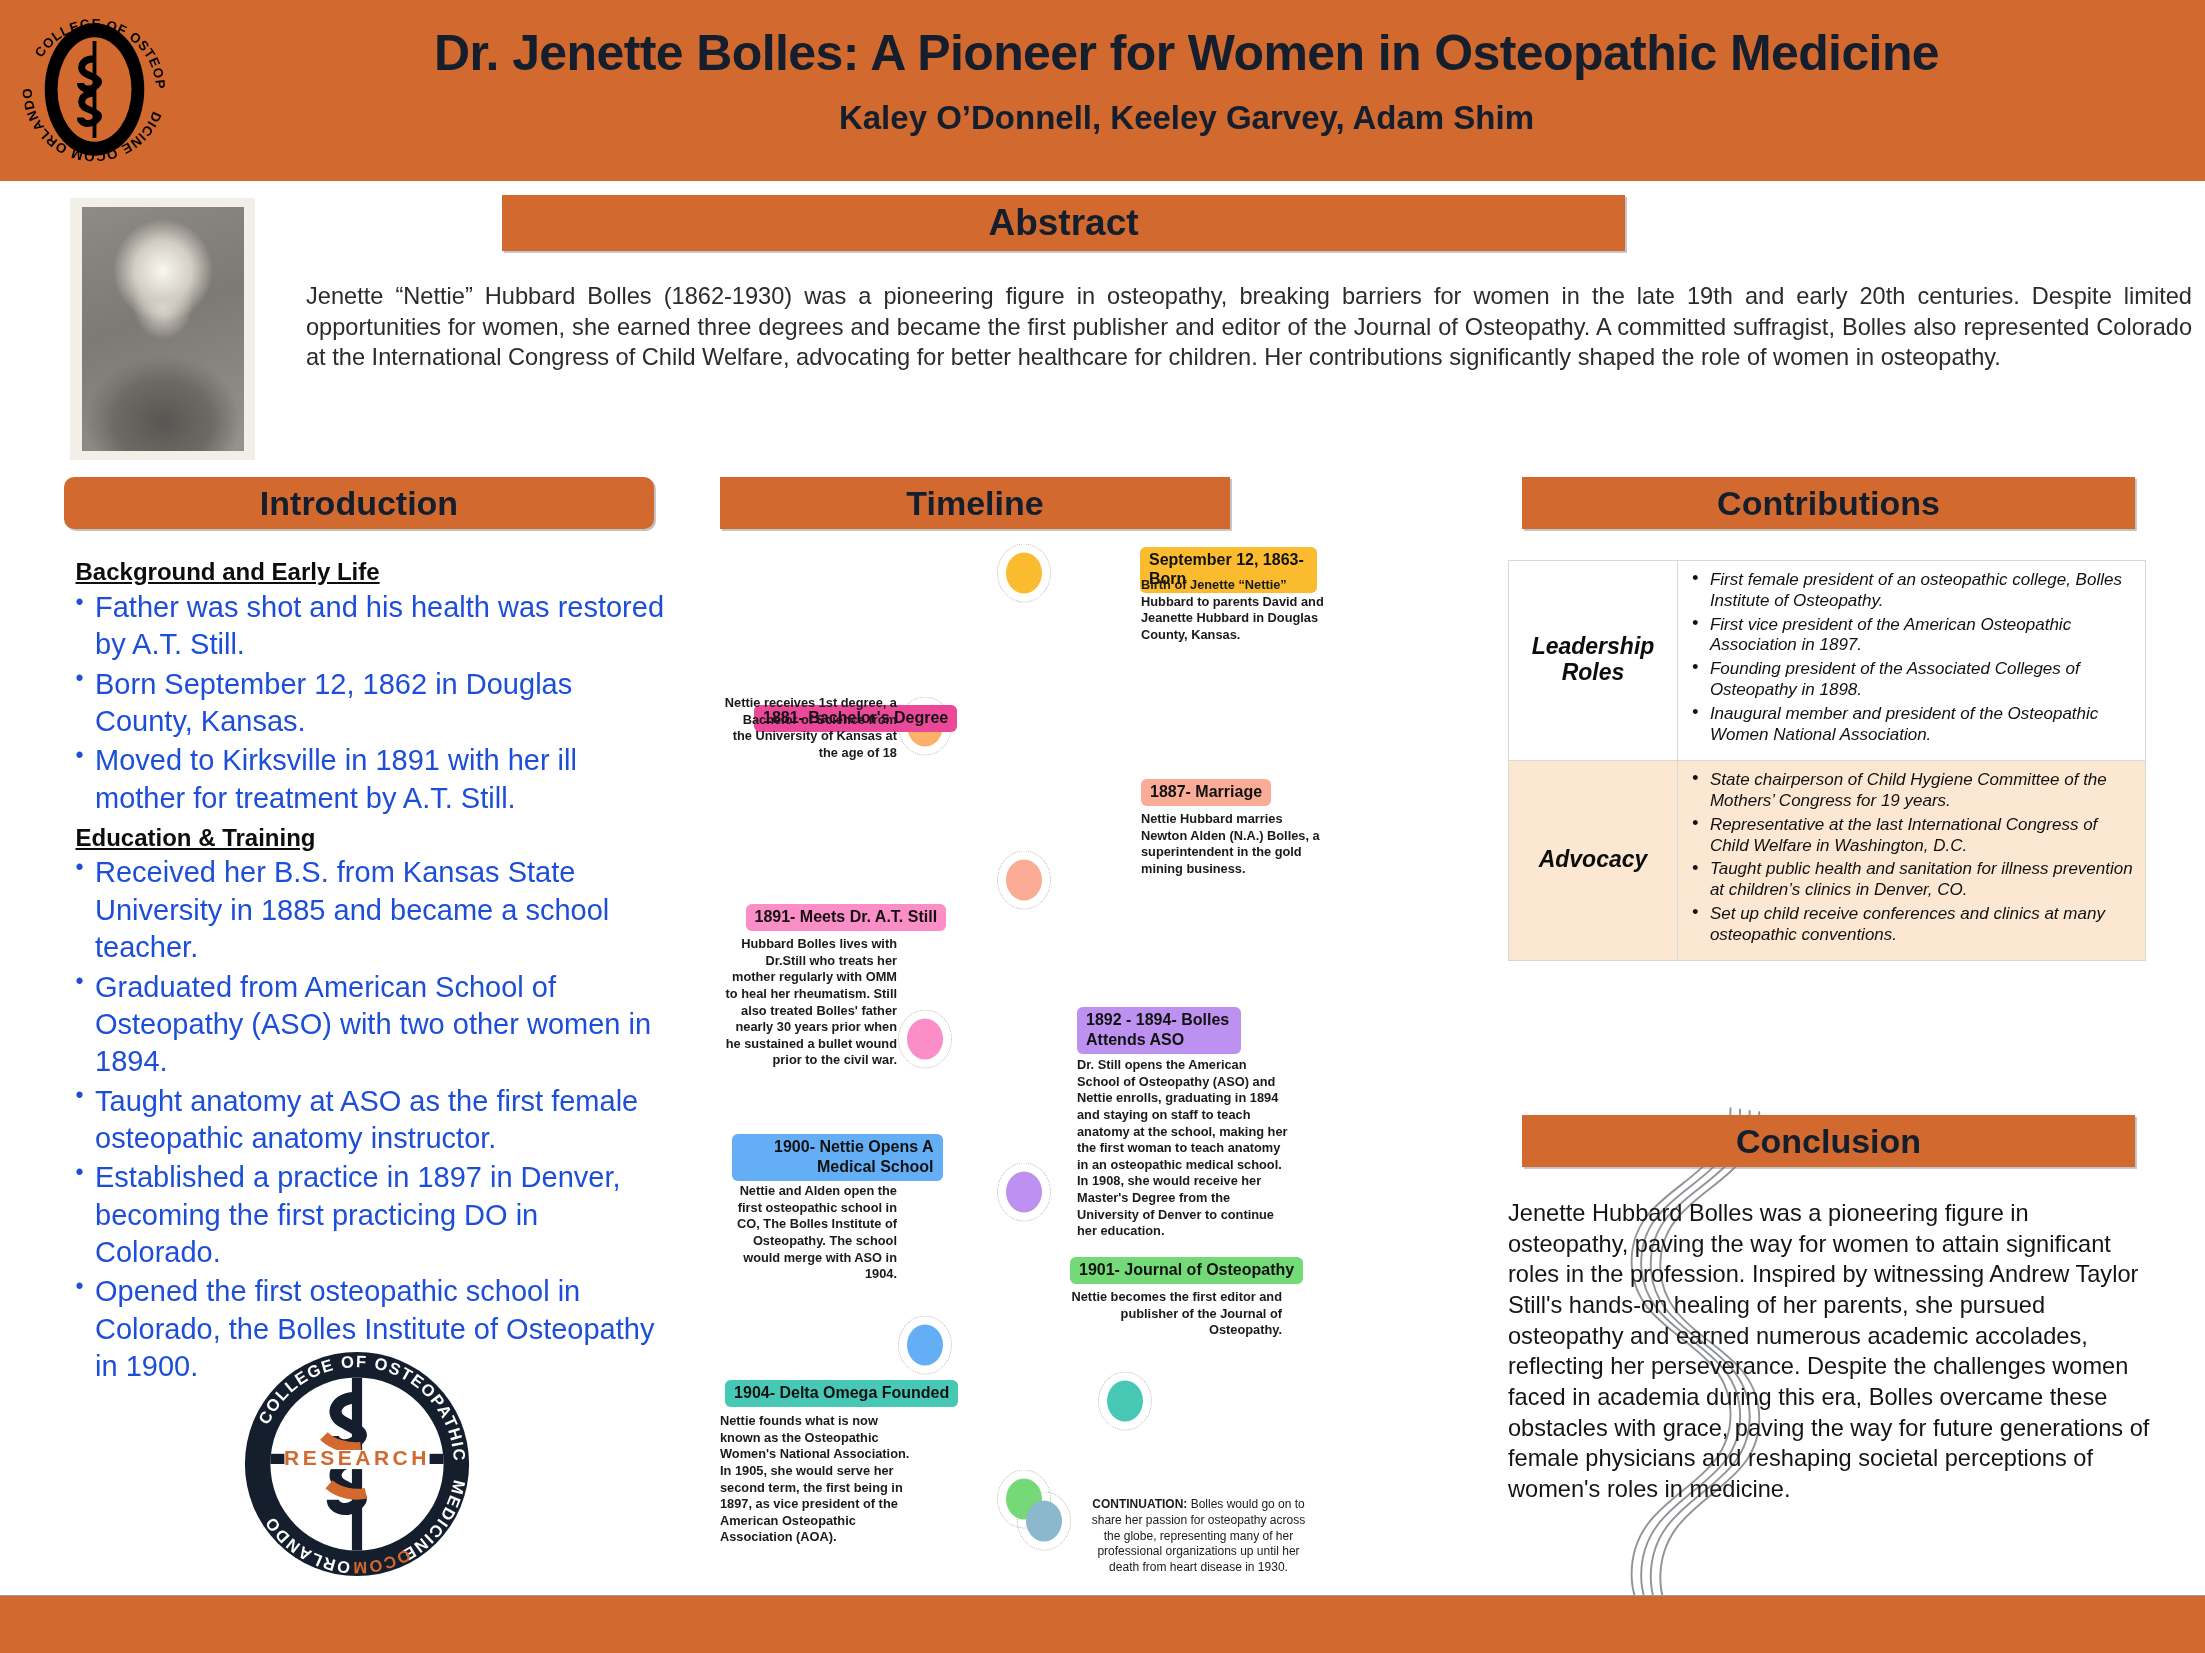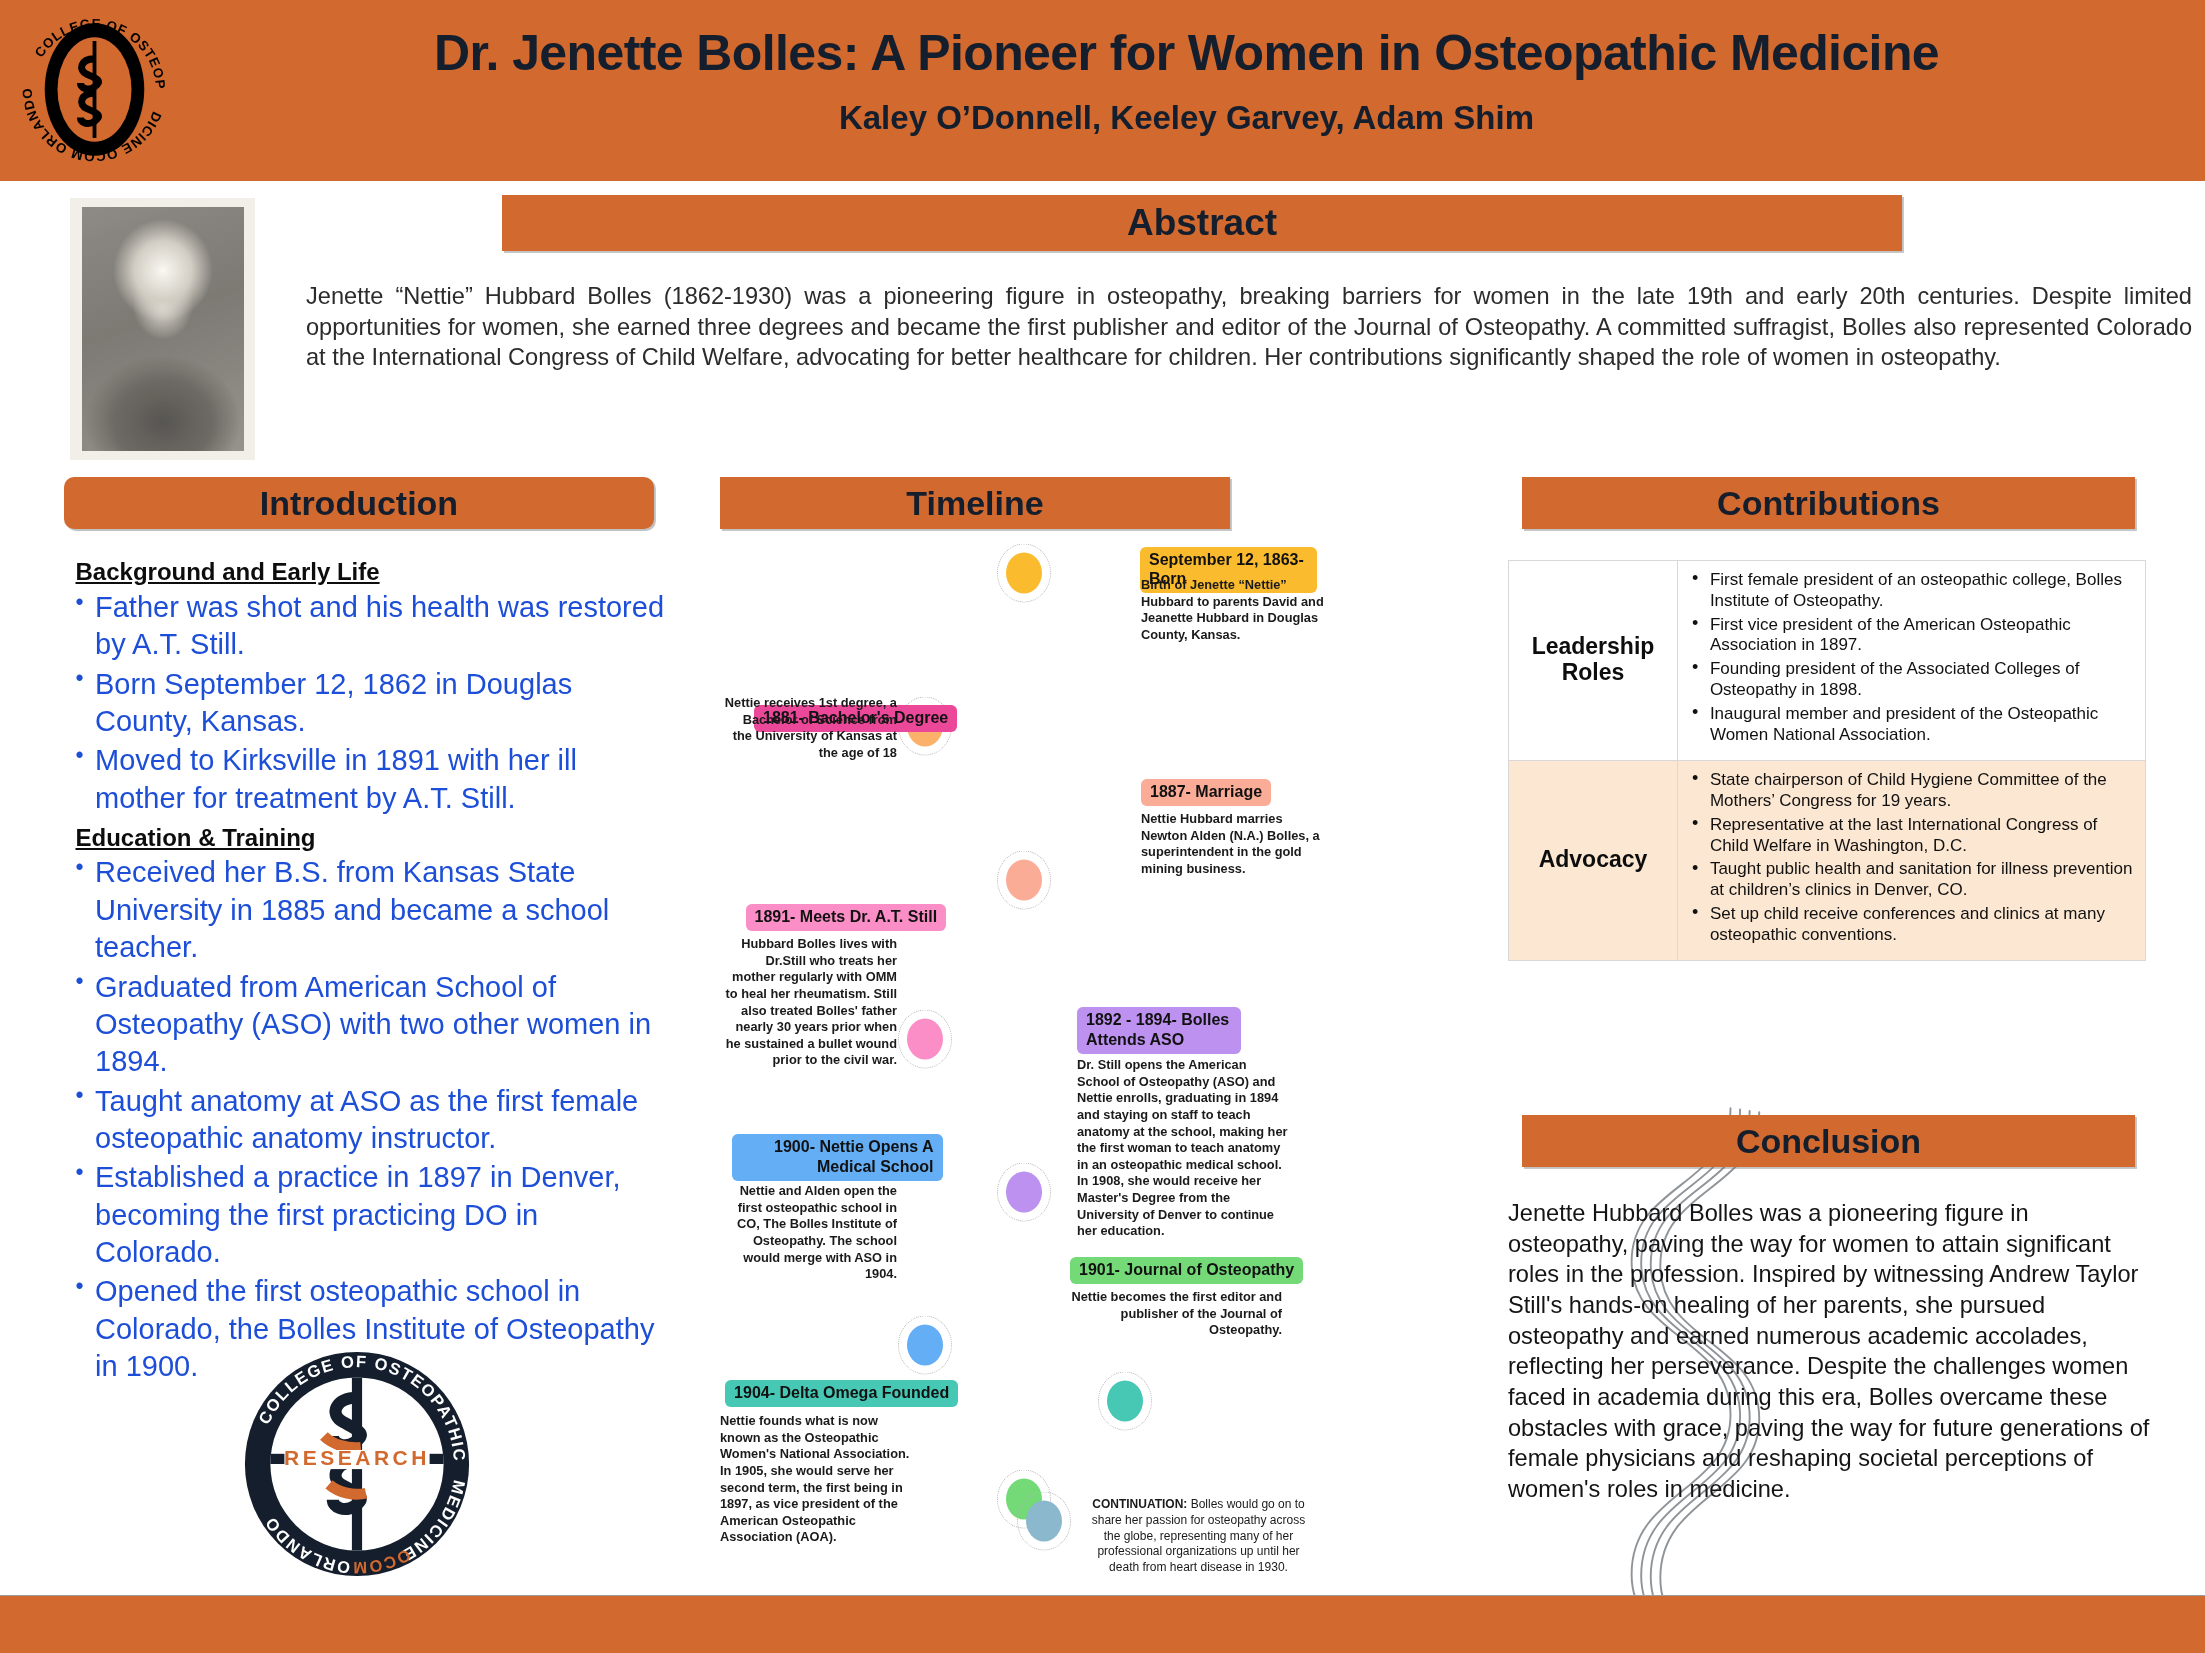--- a/index.html
+++ b/index.html
@@ -53,21 +53,21 @@
     width: 100%; height: 100%;
     background:
       radial-gradient(ellipse 44% 30% at 50% 26%, #f4f2ec 0%, #cfcac1 40%, rgba(160,155,148,0) 70%),
       radial-gradient(ellipse 26% 20% at 50% 40%, #e8e3da 0%, rgba(200,195,186,0) 72%),
       radial-gradient(ellipse 60% 34% at 50% 88%, #5a5854 0%, #6e6b66 50%, rgba(110,107,102,0) 80%),
       linear-gradient(160deg, #8d8a85 0%, #7d7a75 45%, #95928c 100%);
     filter: contrast(1.05);
   }
 
   
-  #abstract-banner { left: 502px; top: 195px; width: 1400px; height: 56px; font-size: 37px; }
+  #abstract-banner { left: 502px; top: 195px; width: 1123px; height: 56px; font-size: 37px; }
   #abstract-text {
     position: absolute; left: 306px; top: 281px; width: 1886px;
     font-size: 23.6px; line-height: 1.30; color: #2b2b2b;
     text-align: justify;
   }
 
   
   #intro-banner { left: 64px; top: 477px; width: 590px; height: 52px; font-size: 34px; border-radius: 10px; }
   #intro-body { position: absolute; left: 64px; top: 558px; width: 606px; }
   .intro-sub {
@@ -127,20 +127,21 @@
   
   #contrib-banner { left: 1522px; top: 477px; width: 613px; height: 52px; font-size: 34px; }
   #contrib-table {
     position: absolute; left: 1508px; top: 560px; width: 638px;
     border-collapse: collapse;
   }
   #contrib-table td {
     border: 1.3px solid #d8d8d8;
     vertical-align: top;
     padding: 9px 6.4px 11.5px 6.4px;
+    font-style: italic;
   }
   .contrib-label {
     width: 169px; text-align: center;
     font-size: 23px; font-weight: bold; color: #0d0d0d;
     vertical-align: middle !important;
     line-height: 1.15;
   }
   .contrib-cell ul { list-style: none; margin: 0; padding: 0; }
   .contrib-cell li {
     font-size: 17px; line-height: 1.22; color: #111;

